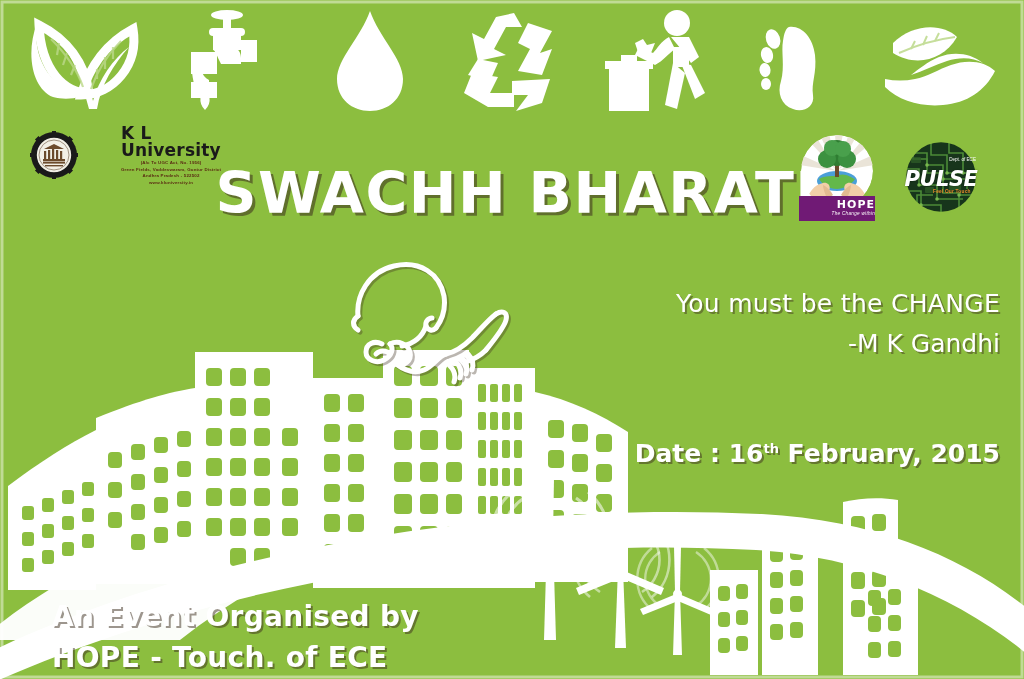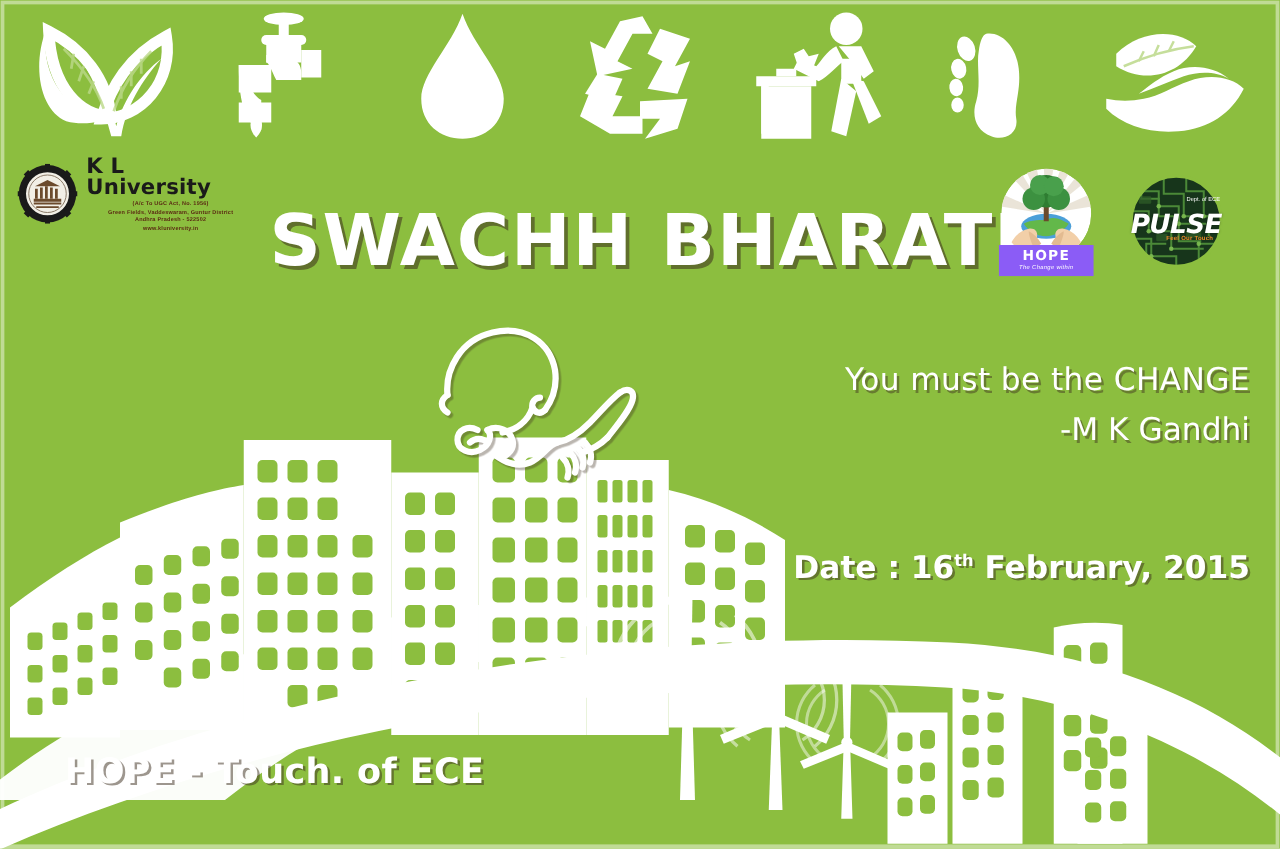--- a/index.html
+++ b/index.html
@@ -69,27 +69,28 @@
     letter-spacing: 1.5px;
     color: #ffffff;
     text-shadow: 3px 3px 0 rgba(60,45,30,0.55);
     font-family: "DejaVu Sans", sans-serif;
     padding-left: 18px;
   }
 
   
   #kl-logo {
     position: absolute;
-    left: 14px;
+    left: 30px;
     top: 124px;
     width: 190px;
     height: 62px;
     display: flex;
     align-items: center;
     z-index: 8;
+    gap: 36px;
   }
   #kl-seal { width: 48px; height: 48px; flex: 0 0 auto; }
   #kl-text { margin-left: 7px; line-height: 1; }
   #kl-name {
     font-size: 17px;
     font-weight: bold;
     color: #1a1a1a;
     font-family: "DejaVu Sans", sans-serif;
     letter-spacing: .2px;
   }
@@ -111,22 +112,22 @@
     height: 88px;
     z-index: 8;
     overflow: hidden;
   }
   #hope-band {
     position: absolute;
     left: 0;
     bottom: 0;
     width: 76px;
     height: 25px;
-    background: #8b5cf6;
-    text-align: center;
+    background: #701a75;
+    text-align: right;
     color: #fff;
   }
   #hope-word {
     font-size: 11px;
     font-weight: bold;
     letter-spacing: 1px;
     line-height: 13px;
     padding-top: 2px;
     font-family: "DejaVu Sans", sans-serif;
   }
@@ -792,16 +793,17 @@
   </div>
 
   <div id="quote-block">
     <div class="quote-line">You must be the CHANGE</div>
     <div id="quote-author">-M K Gandhi</div>
   </div>
 
   <div id="date-line"><span>Date : </span><span>16</span><sup>th</sup><span> February, 2015</span></div>
 
   <div id="credit">
+    <div class="credit-line">An Event Organised by</div>
     <div class="credit-line">HOPE - Touch. of ECE</div>
   </div>
 
 </div>
 
 </body></html>

